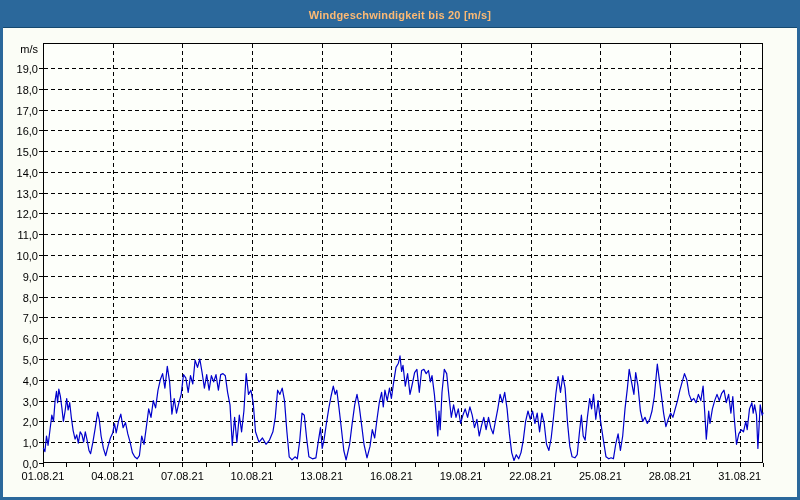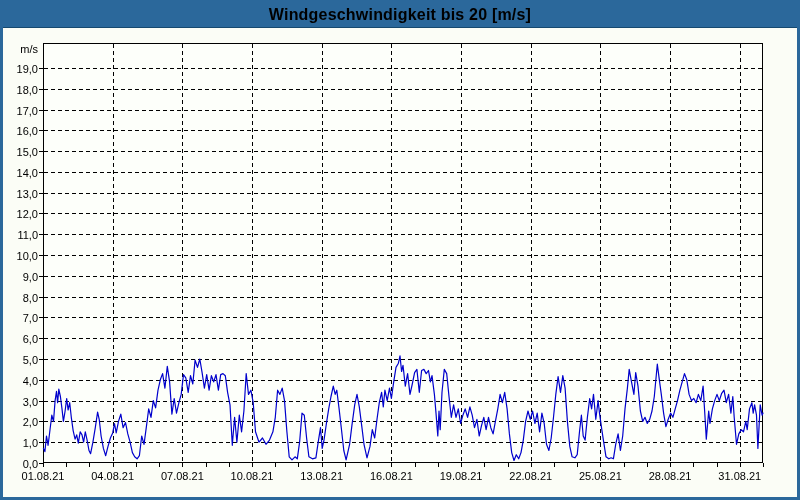--- a/index.html
+++ b/index.html
@@ -14,22 +14,22 @@
   }
   .titlebar{
     position:absolute;top:0;left:0;right:0;
     height:24px;
     background:var(--header-bg,#2b689b);
     border-bottom:1px solid #16496f;
     display:flex;align-items:center;justify-content:center;
     z-index:2;
   }
   .titlebar span{
-    color:#000000;
-    font-size:16px;
+    color:#fdba74;
+    font-size:11px;
     font-weight:bold;
     letter-spacing:0.2px;
   }
   svg.chart{position:absolute;left:0;top:0;z-index:1;}
   svg text{font-family:"Liberation Sans", sans-serif;font-size:11px;fill:#000;}
 </style>
 </head>
 <body>
 
 <div class="window" style="--page-bg: #fbfdf6; --frame: #2b689b; --header-bg: #2b689b;">

